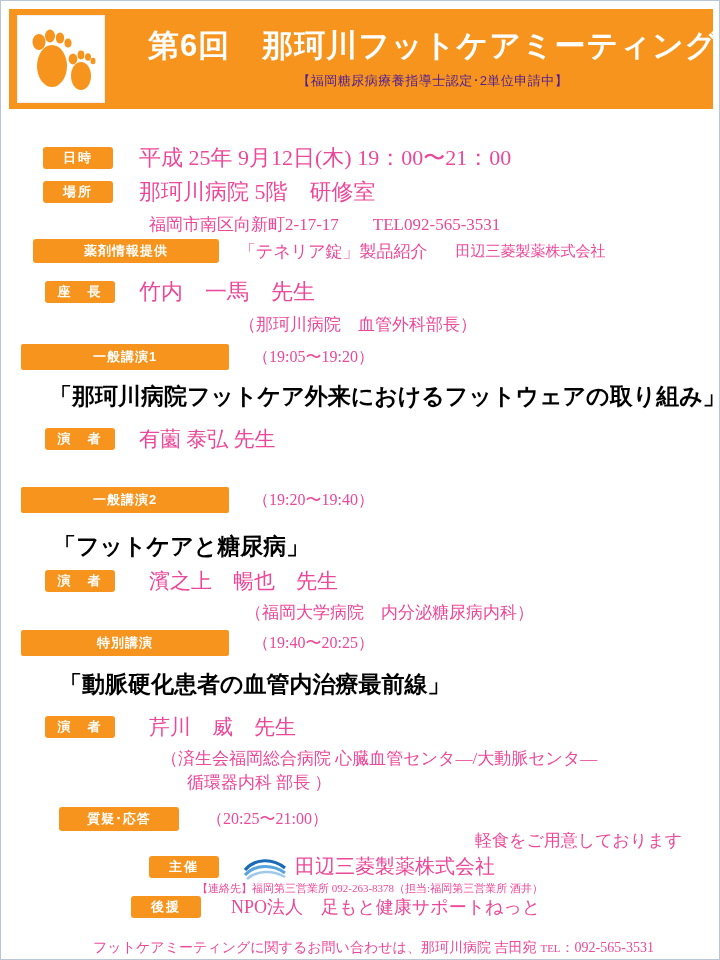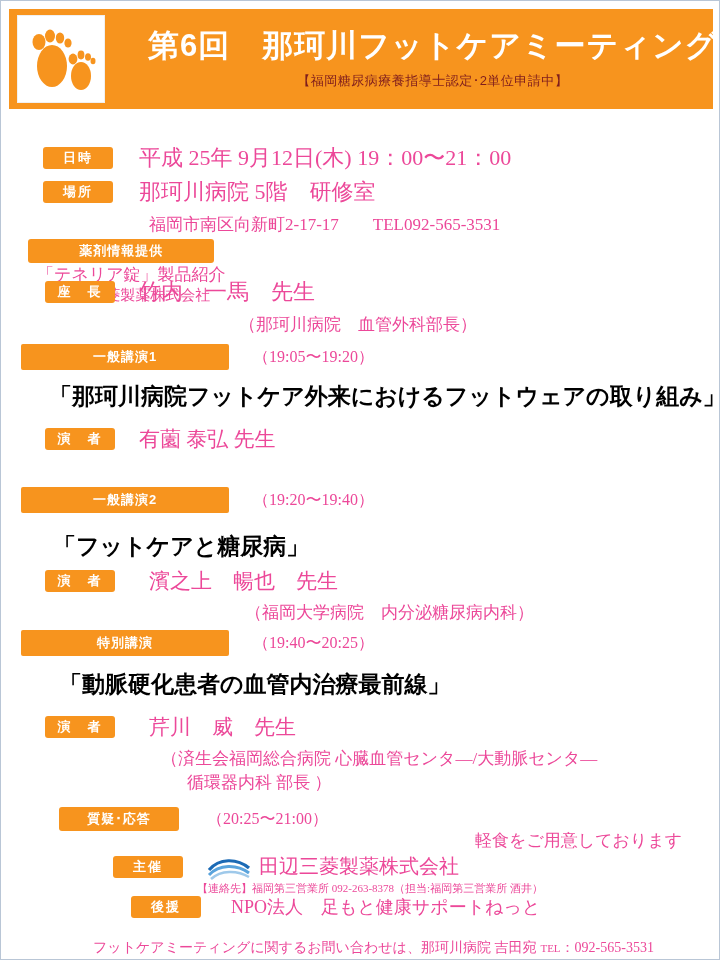--- a/index.html
+++ b/index.html
@@ -53,21 +53,21 @@
   }
   .header-title {
     color: #ffffff;
     font-size: 31px;
     font-weight: bold;
     letter-spacing: 1px;
     line-height: 1.15;
     white-space: nowrap;
   }
   .header-sub {
-    color: #7f1d1d;
+    color: #4c1d95;
     font-size: 13px;
     margin-top: 8px;
     letter-spacing: 0.5px;
   }
 
   
   .pill {
     background: #f7941e;
     color: #ffffff;
     font-size: 13px;
@@ -159,21 +159,21 @@
 
   <div class="row" style="left:42px; top:176px;">
     <span class="pill small">場所</span>
     <span class="txt t22" style="margin-left:26px;">那珂川病院 5階　研修室</span>
   </div>
 
   <div class="row" style="left:148px; top:212px;">
     <span class="txt t17">福岡市南区向新町2-17-17　　TEL092-565-3531</span>
   </div>
 
-  <div class="row" style="left:16px; top:238px;flex-direction:column;">
+  <div class="row" style="left:32px; top:238px;">
     <span class="pill wide">薬剤情報提供</span>
     <span class="txt t17" style="margin-left:20px;">「テネリア錠」製品紹介</span>
     <span class="txt t15" style="margin-left:28px;">田辺三菱製薬株式会社</span>
   </div>
 
   <div class="row" style="left:44px; top:276px;">
     <span class="pill small">座　長</span>
     <span class="txt t22" style="margin-left:24px;">竹内　一馬　先生</span>
   </div>
   <div class="row" style="left:238px; top:312px;">
@@ -226,21 +226,21 @@
   </div>
 
   <div class="row" style="left:58px; top:806px;">
     <span class="pill mid">質疑･応答</span>
     <span class="txt t16" style="margin-left:28px;">（20:25〜21:00）</span>
   </div>
   <div class="row" style="left:474px; top:828px;">
     <span class="txt t17">軽食をご用意しております</span>
   </div>
 
-  <div class="row" style="left:112px; top:852px;">
+  <div class="row" style="left:148px; top:852px;">
     <span class="pill small">主催</span>
     <span class="tanabe-logo" style="margin-left:24px;">
       <svg width="44" height="26" viewBox="0 0 44 26" aria-hidden="true">
         <path d="M2 16 C12 4, 30 4, 42 14" stroke="#1b6ab5" stroke-width="3.2" fill="none"></path>
         <path d="M2 21 C12 10, 30 10, 42 19" stroke="#5aa4dd" stroke-width="3" fill="none"></path>
         <path d="M4 25 C14 16, 30 16, 42 23" stroke="#9fc9ea" stroke-width="2.6" fill="none"></path>
       </svg>
     </span>
     <span class="txt t20" style="margin-left:8px;">田辺三菱製薬株式会社</span>
   </div>

